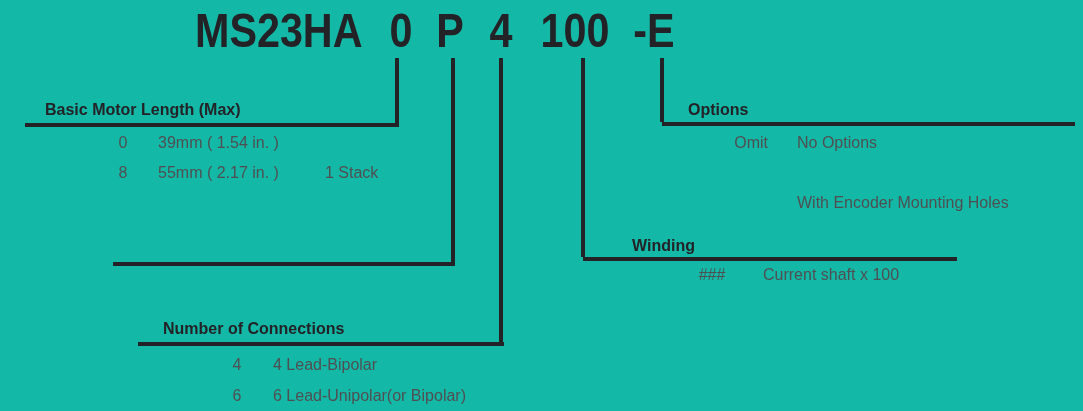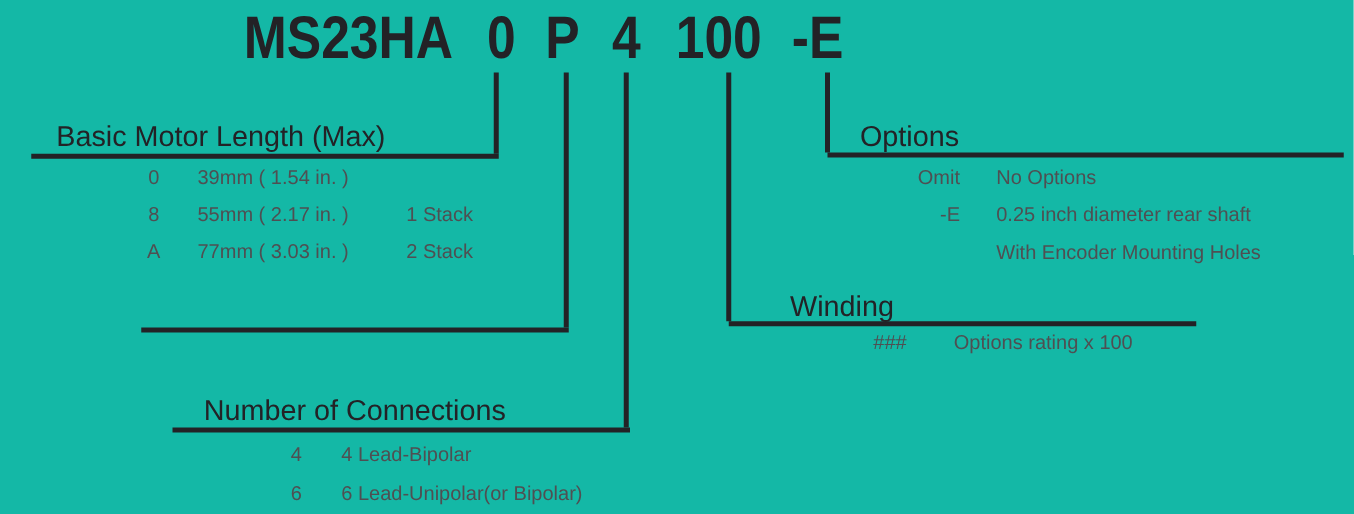--- a/index.html
+++ b/index.html
@@ -34,22 +34,22 @@
     background: #232226;
   }
   .rule {
     position: absolute;
     height: 4px;
     background: #232226;
   }
   
   .hdr {
     position: absolute;
-    font-size: 23px;
-    font-weight: normal;
+    font-size: 16px;
+    font-weight: bold;
     color: #232226;
     line-height: 21px;
     white-space: nowrap;
   }
   
   .row {
     position: absolute;
     font-size: 16px;
     line-height: 20px;
     color: #4f4f52;
@@ -98,46 +98,40 @@
   <div class="vline" style="left:660px; top:58px; height:64px"></div>
 
   <div class="hdr" style="left:45px; top:99px">Basic Motor Length (Max)</div>
   <div class="rule" style="left:25px; top:123px; width:374px"></div>
   <div class="row bml" style="top:133px">
     <span class="code">0</span><span class="desc">39mm ( 1.54 in. )</span><span class="note"></span>
   </div>
   <div class="row bml" style="top:163px">
     <span class="code">8</span><span class="desc">55mm ( 2.17 in. )</span><span class="note">1 Stack</span>
   </div>
-  <div class="row bml" style="top:192px">
-    <span class="code">A</span><span class="desc">77mm ( 3.03 in. )</span><span class="note">2 Stack</span>
-  </div>
 
   <div class="rule" style="left:113px; top:262px; width:342px"></div>
 
   <div class="hdr" style="left:163px; top:318px">Number of Connections</div>
   <div class="rule" style="left:138px; top:342px; width:366px"></div>
   <div class="row noc" style="top:355px">
     <span class="code">4</span><span class="desc">4 Lead-Bipolar</span>
   </div>
   <div class="row noc" style="top:386px">
     <span class="code">6</span><span class="desc">6 Lead-Unipolar(or Bipolar)</span>
   </div>
 
   <div class="hdr" style="left:632px; top:235px">Winding</div>
   <div class="rule" style="left:583px; top:257px; width:374px"></div>
   <div class="row wind" style="top:265px">
-    <span class="code">###</span><span class="desc">Options rating x 100</span>
+    <span class="code">###</span><span class="desc">Current shaft x 100</span>
   </div>
 
   <div class="hdr" style="left:688px; top:99px">Options</div>
   <div class="rule" style="left:662px; top:122px; width:413px"></div>
   <div class="row opt" style="top:133px">
     <span class="code">Omit</span><span class="desc">No Options</span>
-  </div>
-  <div class="row opt" style="top:163px">
-    <span class="code">-E</span><span class="desc">0.25 inch diameter rear shaft</span>
   </div>
   <div class="row opt" style="top:193px">
     <span class="code"></span><span class="desc">With Encoder Mounting Holes</span>
   </div>
 
 </div>
 
 </body></html>

